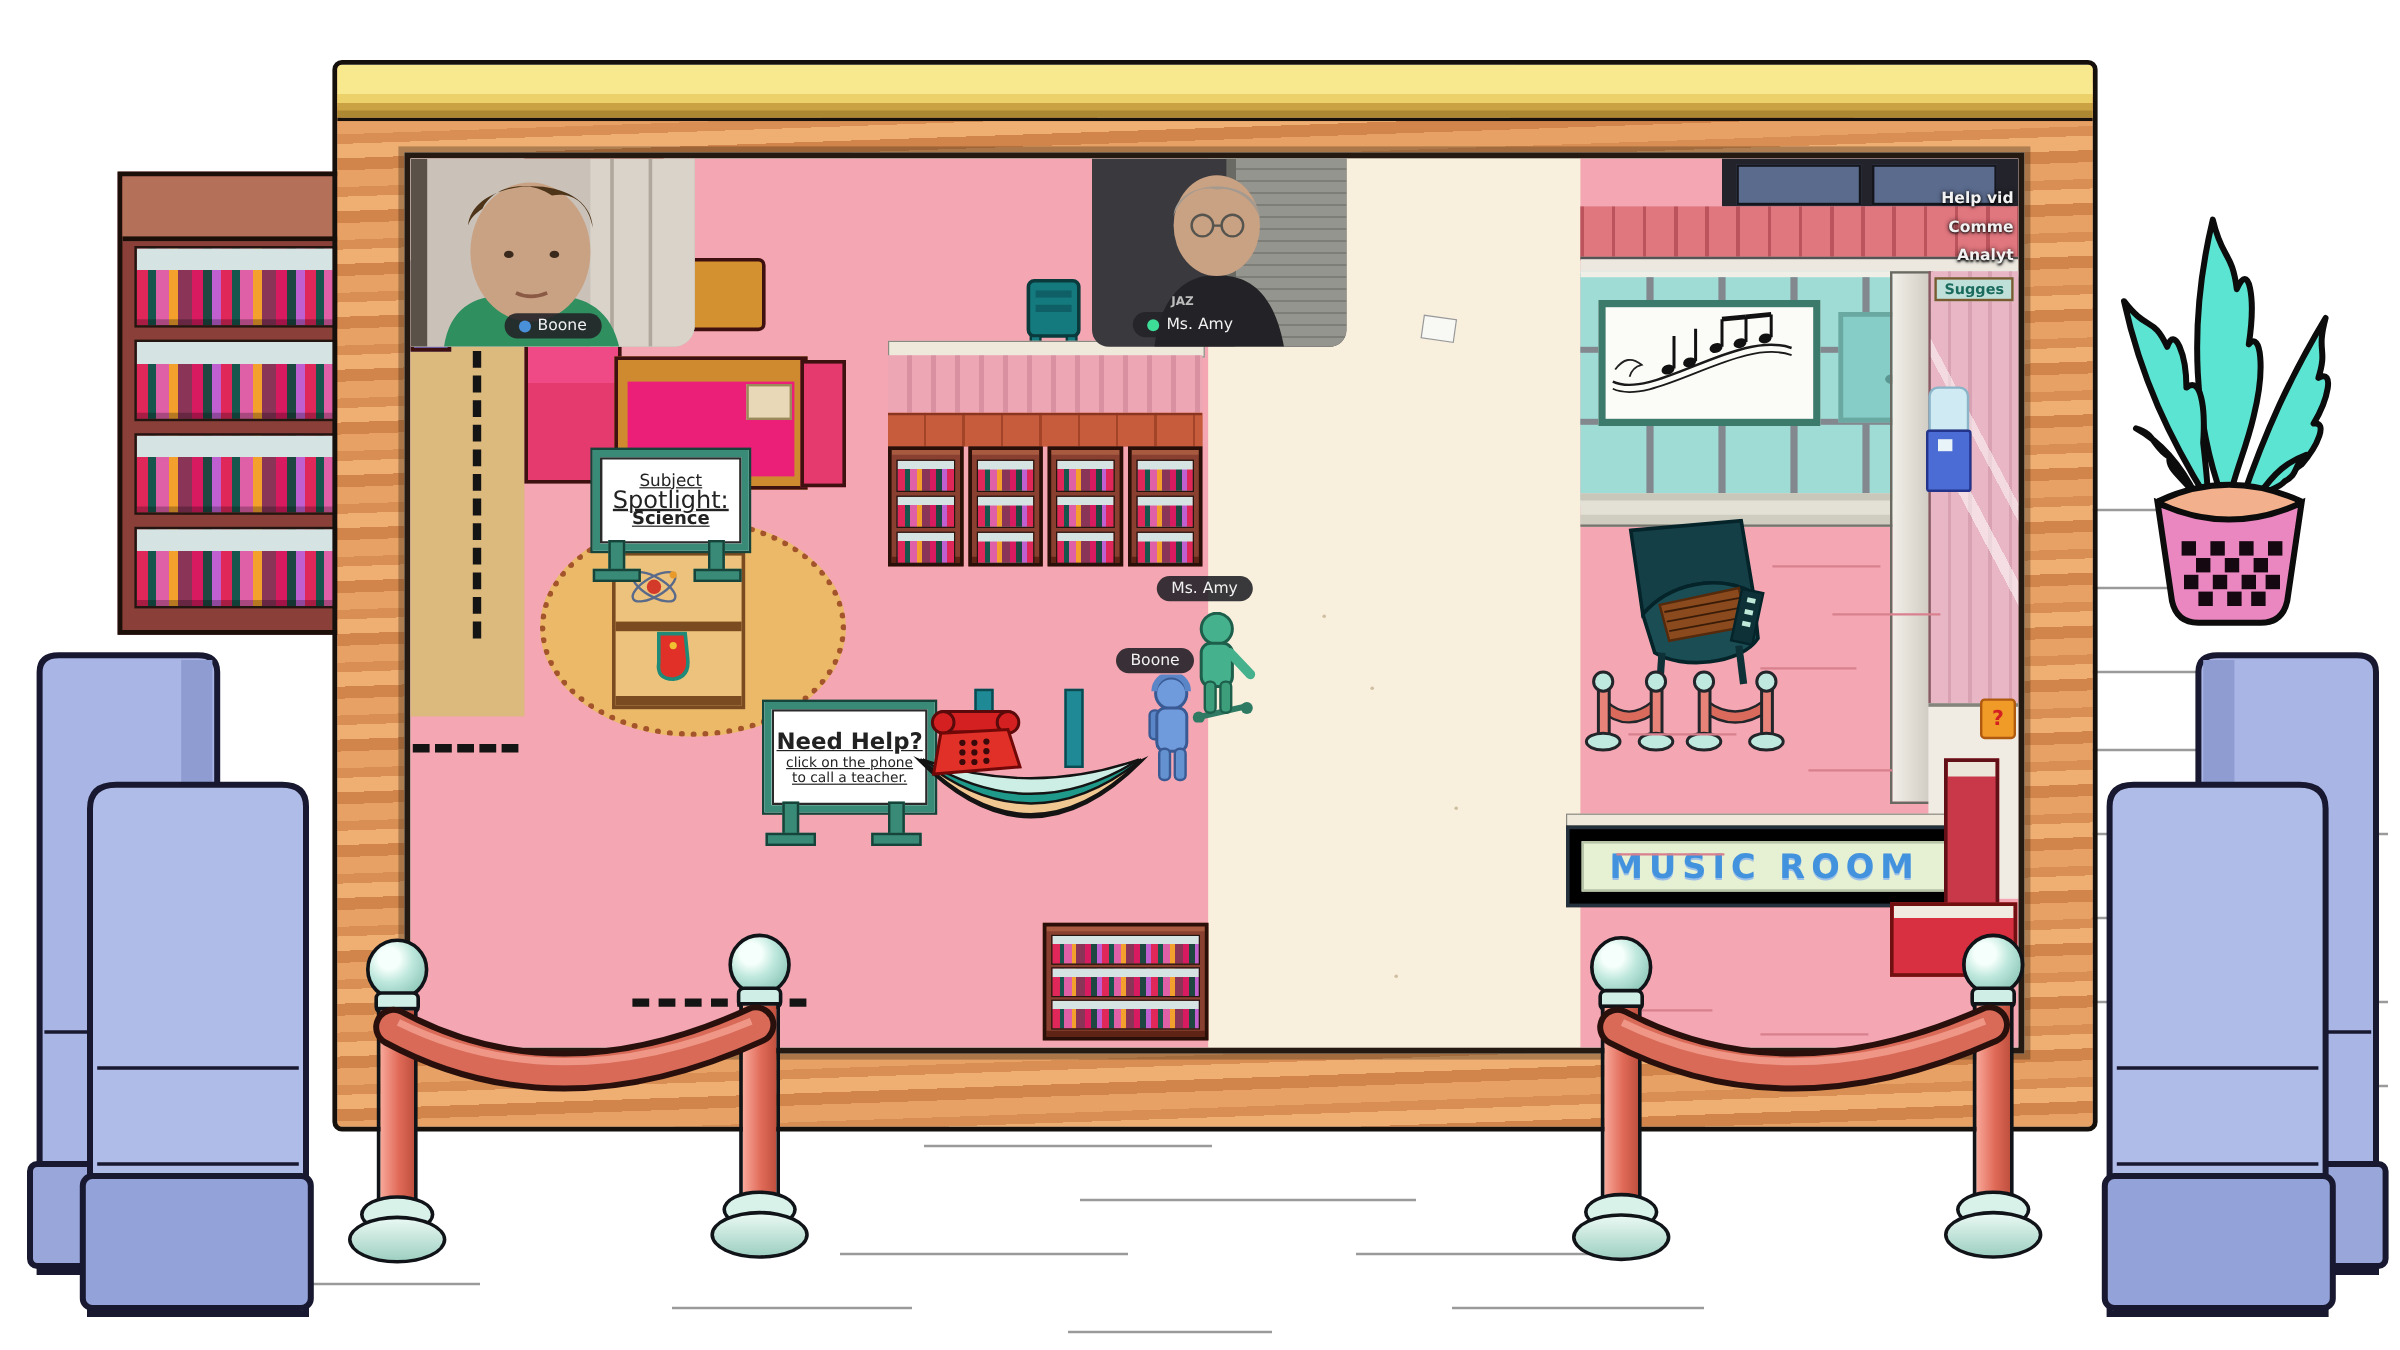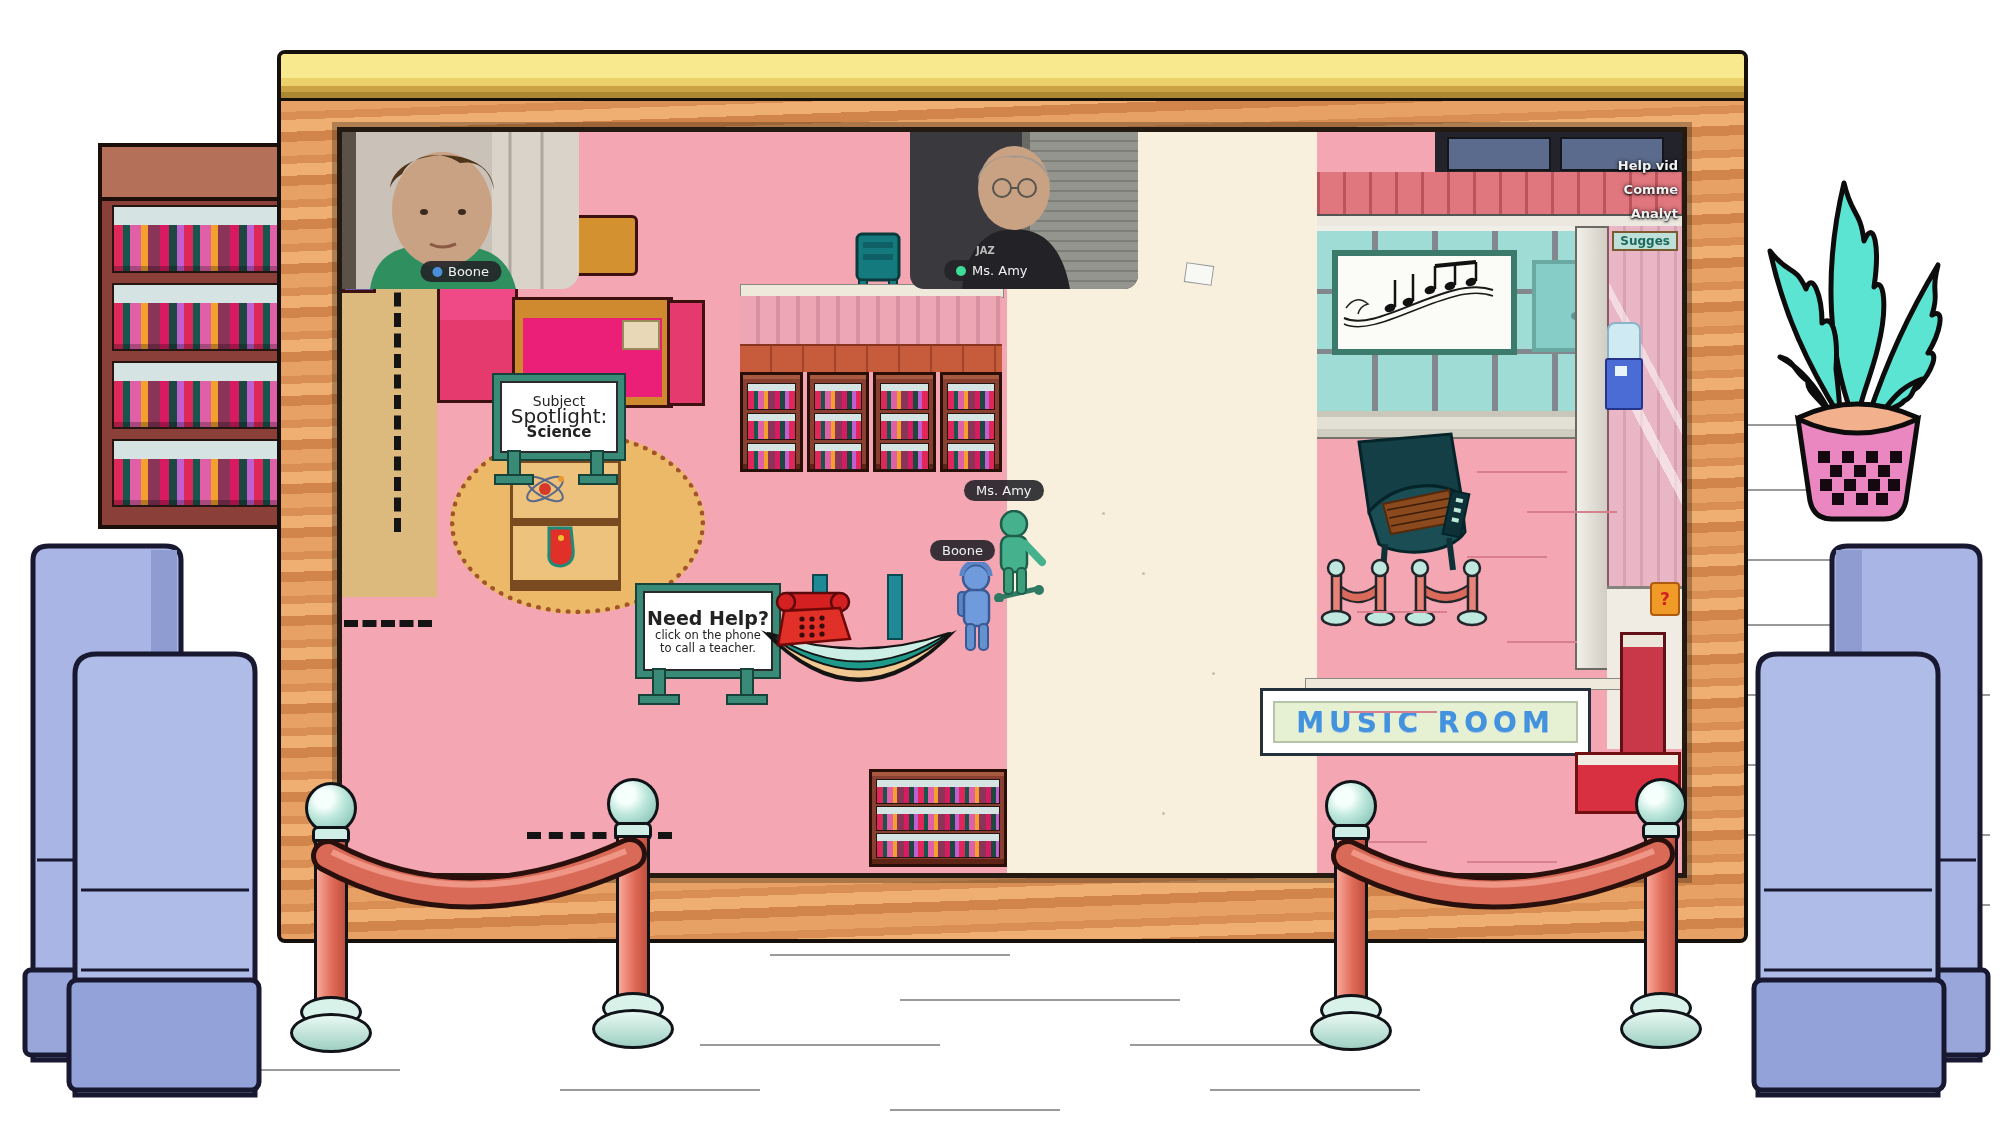--- a/index.html
+++ b/index.html
@@ -36,21 +36,21 @@
   .sign-blue .inner{position:absolute;inset:6px;background:#eef3dc;border:2px solid #c2ccb0;}
   .sign-blue .txt{position:relative;color:#4292dd;font-weight:800;letter-spacing:5px;
                   text-shadow:0 1px 0 #9cc0e8;}
 
   .bookcase{border:3px solid #2a0f08;background:#8a4030;position:relative;box-shadow:inset 0 4px 0 #a85a40,inset 0 -5px 0 #5f2415;}
   .bc-shelf{position:absolute;left:4px;right:4px;border:1px solid #241510;
     background:linear-gradient(to bottom,#d5e4e2 0 7px,rgba(0,0,0,0) 7px),
     repeating-linear-gradient(90deg,#e0275a 0 6px,#17564c 6px 10px,#e060a8 10px 16px,#f3a12c 16px 20px,#8a3558 20px 27px,#d81b60 27px 32px,#1d4740 32px 37px,#c060d0 37px 41px);}
 
   .easel{background:#ffffff;border:6px solid #3a8a78;box-shadow:0 0 0 2px #16443a,inset 0 0 0 2px #2a2a2a;
-         display:flex;flex-direction:column;align-items:center;justify-content:center;text-align:center;color:#222;}
+         display:flex;flex-direction:column;align-items:center;justify-content:center;text-align:center;color:#222;text-decoration:underline;}
   .easel-leg{background:#3a8a78;border:2px solid #16443a;}
   .easel-foot{background:#3a8a78;border:2px solid #16443a;}
 
   .helpdesk-sign{background:#f6c437;border:4px solid #7a4214;box-shadow:inset 0 0 0 3px #c49a2e;
          display:flex;align-items:center;justify-content:center;}
   .helpdesk-sign .txt{color:#e2422c;font-weight:800;font-size:27px;letter-spacing:2px;
          text-shadow:1px 1px 0 #7a2010;}
   .teal-leg{background:#1f8a96;border:2px solid #0c4a52;}
 
   .rug{background:#ecb968;border:5px dotted #a3542b;border-radius:50%;}
@@ -384,21 +384,21 @@
               <ellipse cx="152" cy="66" rx="14" ry="7"></ellipse>
           </g>
         </g>
       </svg>
 
       <div class="abs qbox" style="left:1308px;top:450px;width:26px;height:30px">
         <span>?</span>
       </div>
 
       <div class="abs wall-trim" style="left:963px;top:546px;width:325px;height:10px"></div>
-      <div class="abs sign-blue" style="left:918px;top:556px;width:325px;height:62px;background:#ffffff">
+      <div class="abs sign-blue" style="left:963px;top:556px;width:325px;height:62px;background:#000000">
         <div class="inner" style="inset:10px;background:#e6f0d2;border-color:#b8c4a8"></div>
         <span class="txt" style="font-size:28px">MUSIC ROOM</span>
       </div>
       <div class="abs pillar-red" style="left:1278px;top:500px;width:40px;height:120px"></div>
       <div class="abs bench-red" style="left:1233px;top:620px;width:100px;height:56px"></div>
 
       <svg class="abs" style="left:975px;top:320px" width="365" height="420">
         <g stroke="#d8808e" stroke-width="2">
           <line x1="160" y1="20" x2="250" y2="20"></line>
             <line x1="210" y1="60" x2="300" y2="60"></line>
@@ -448,21 +448,21 @@
           <path d="M48,56 C52,14 150,10 152,58 C148,36 134,28 118,31 C100,18 70,21 60,42 C54,46 50,50 48,56 Z" fill="#4e3419"></path>
           <ellipse cx="82" cy="80" rx="4" ry="3" fill="#3a2a1e"></ellipse>
             <ellipse cx="120" cy="80" rx="4" ry="3" fill="#3a2a1e"></ellipse>
           <path d="M88,112 q12,6 26,0" fill="none" stroke="#8a5a44" stroke-width="3"></path>
         </svg>
         <div class="nametag" style="left:50%;transform:translateX(-50%);bottom:7px">
           <span class="dot" style="background:#4a90d9"></span>
           <span>Boone</span>
         </div>
       </div>
-      <div class="abs video-tile" style="left:568px;top:0;width:228px;height:157px;border-radius:0 0 14px 14px;background:#3a3a3e">
+      <div class="abs video-tile" style="left:568px;top:0;width:212px;height:157px;border-radius:0 0 14px 14px;background:#3a3a3e">
         <div class="abs blinds" style="left:118px;top:0;width:110px;height:157px"></div>
         <svg class="abs" style="left:0;top:0" width="228" height="157">
           <rect x="112" width="8" height="157" fill="#6a6a64"></rect>
           <path d="M52,157 C58,108 84,96 104,98 C130,96 152,112 160,157 Z" fill="#232327"></path>
           <ellipse cx="104" cy="56" rx="36" ry="42" fill="#c9a183"></ellipse>
           <path d="M68,48 C70,16 138,14 140,50 C132,28 112,24 104,26 C88,22 74,32 68,48 Z" fill="#a49a90"></path>
           <circle cx="92" cy="56" r="9" fill="none" stroke="#55544e" stroke-width="2"></circle>
           <circle cx="117" cy="56" r="9" fill="none" stroke="#55544e" stroke-width="2"></circle>
           <line x1="101" y1="56" x2="108" y2="56" stroke="#55544e" stroke-width="2"></line>
           <text x="66" y="122" font-size="10" fill="#bdbdbd" font-weight="bold">JAZ</text>

